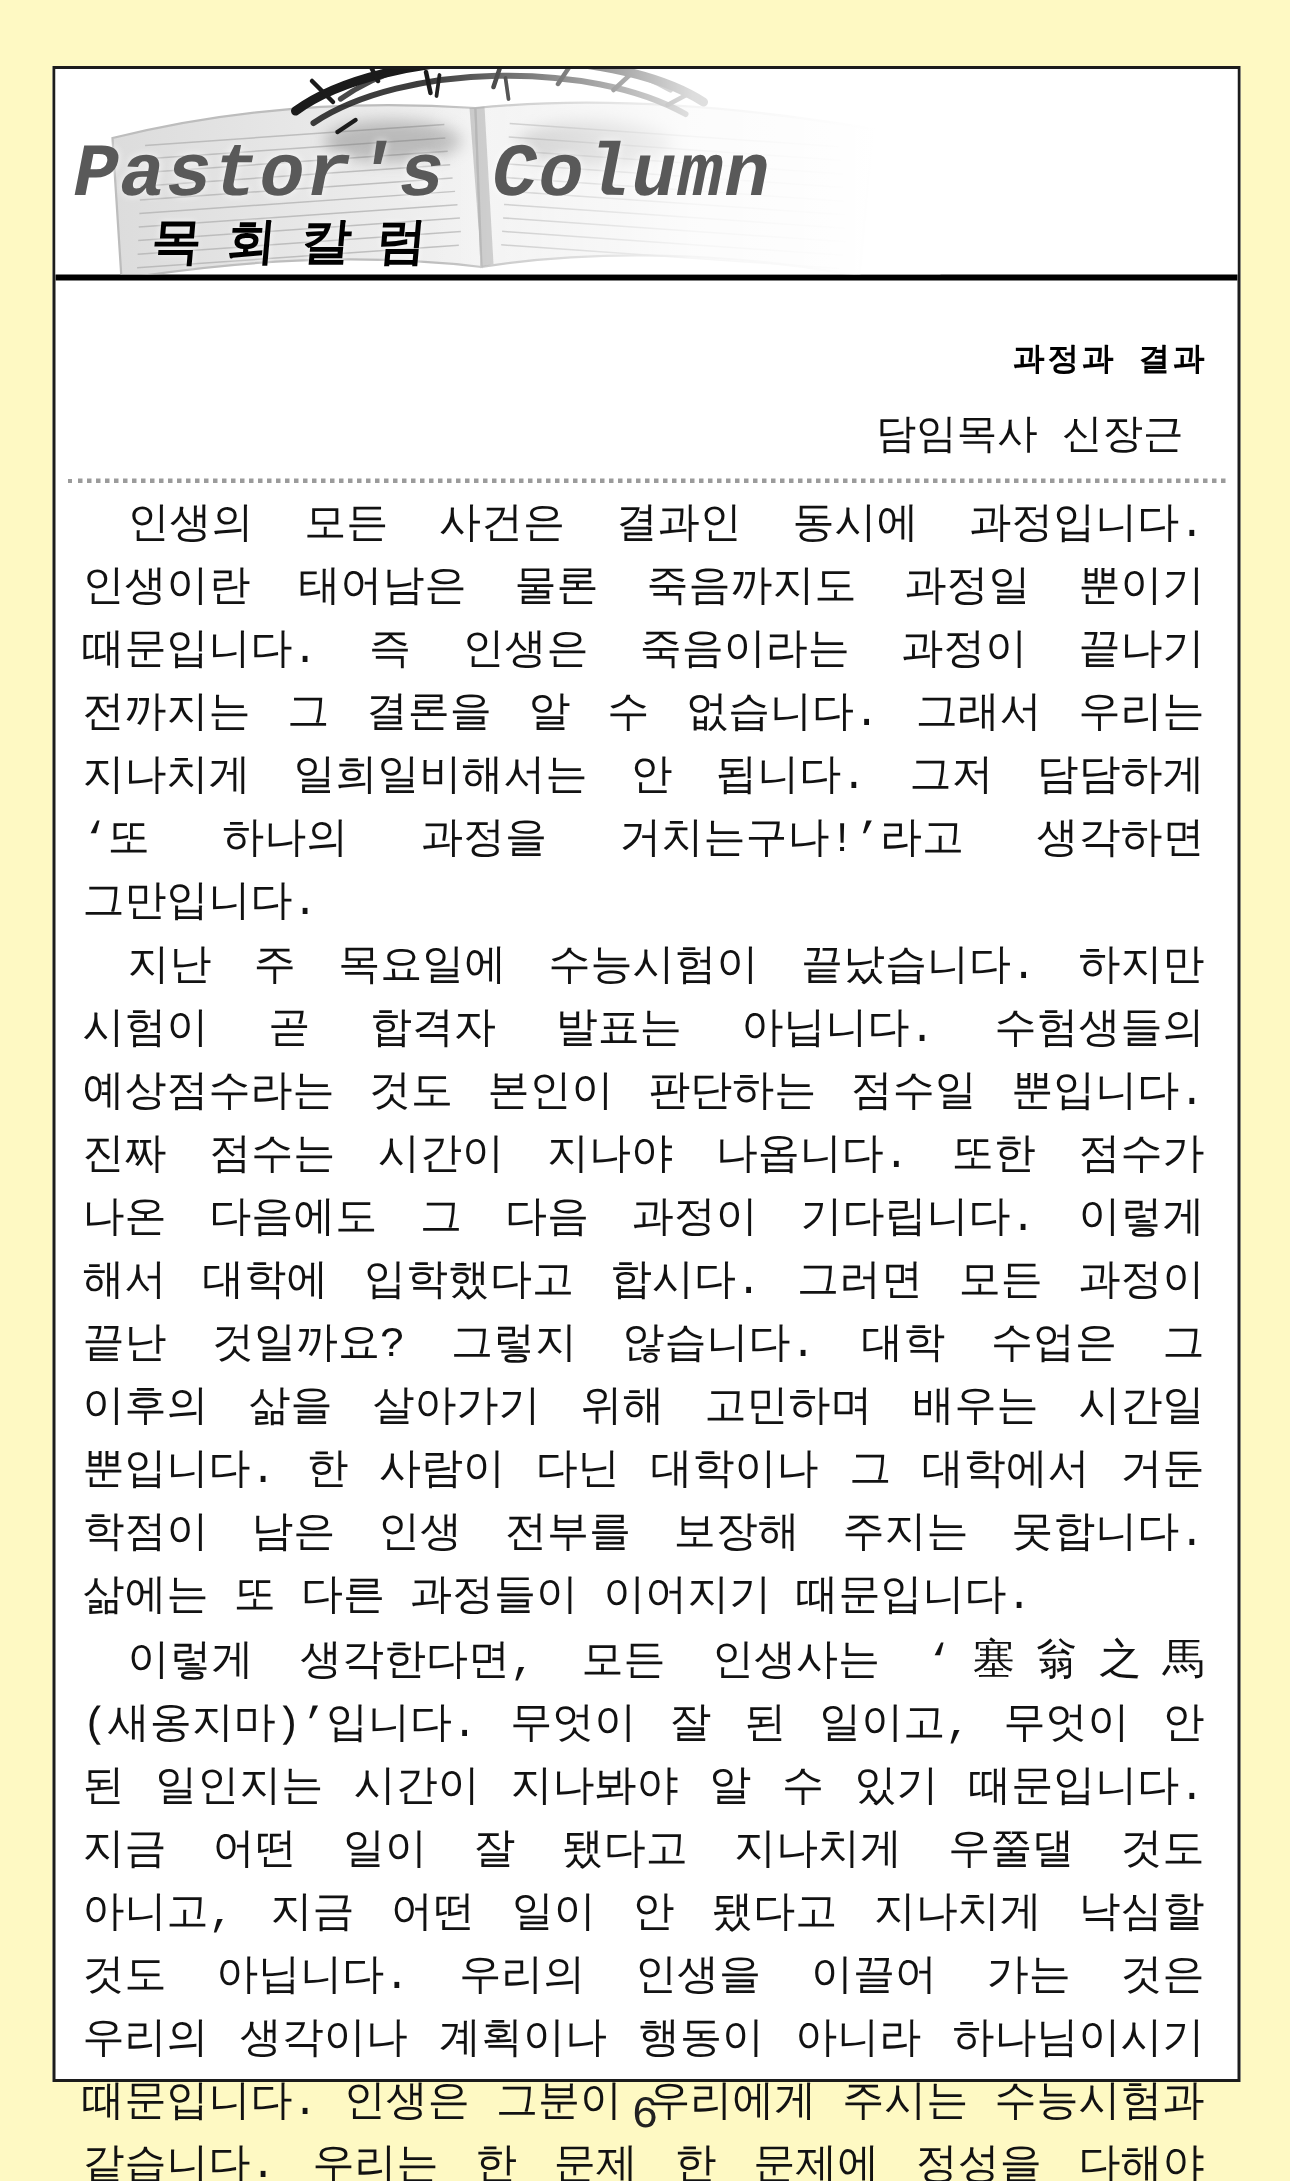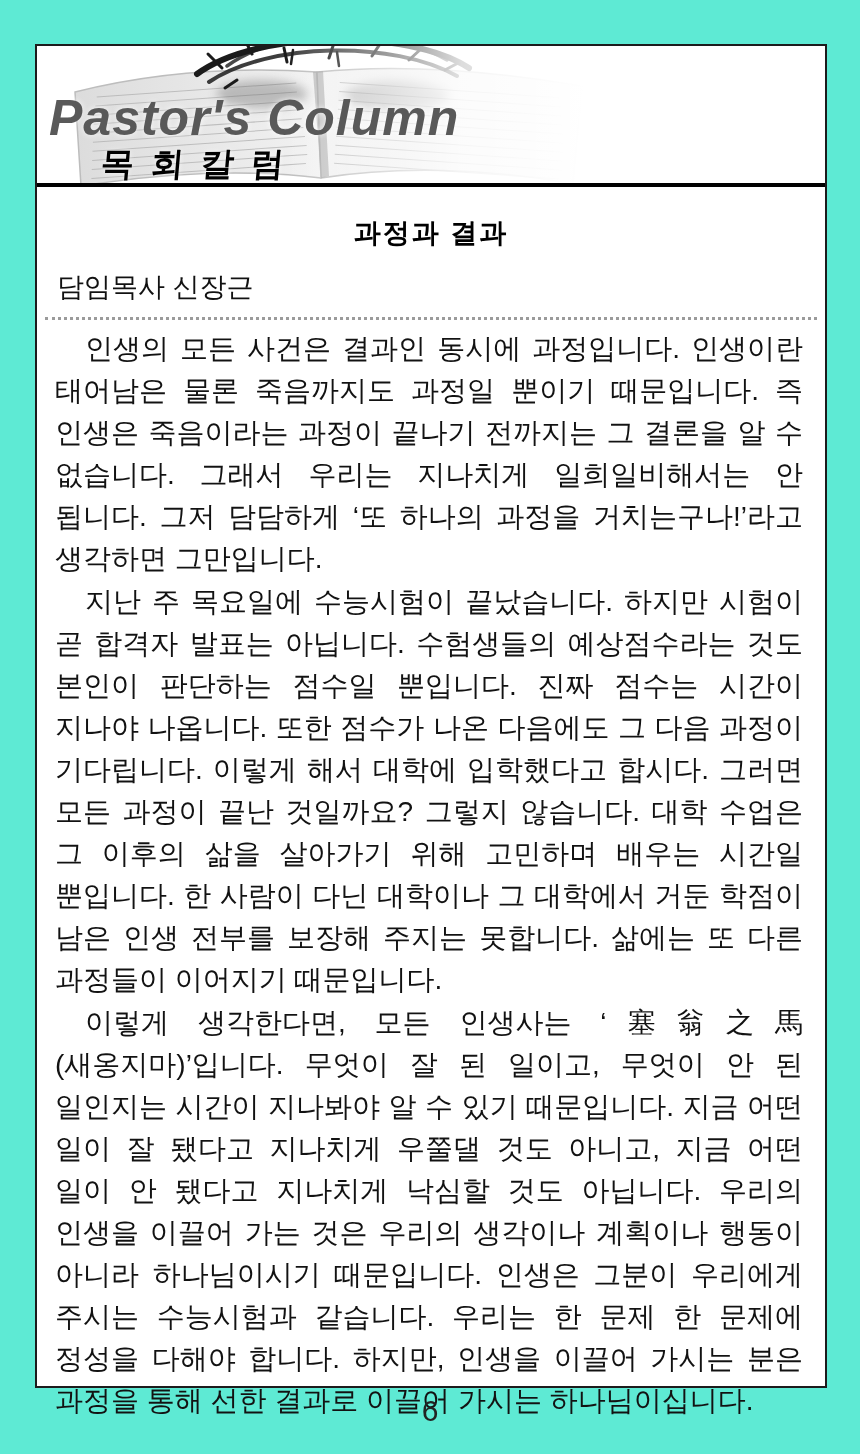--- a/index.html
+++ b/index.html
@@ -1,20 +1,20 @@
 <!DOCTYPE html>
 <html><head>
 <meta charset="utf-8">
 <style>
   html,body{margin:0;padding:0;background:#ffffff;}
   .page{
     position:relative;
     width:860px;height:1454px;
-    background:#5eead4;
-    font-family:Liberation Sans, sans-serif;
+    background:#fef9c3;
+    font-family:Liberation Mono, monospace;
     color:#111;
     overflow:hidden;
   }
   .frame{
     position:absolute;left:35px;top:44px;
     width:792px;height:1344px;
     border:2px solid #1c1c1c;
     box-sizing:border-box;
     background:#fff;
   }
@@ -45,25 +45,25 @@
     font-weight:bold;font-size:33px;line-height:36px;
     color:#000;
     letter-spacing:17px;
     transform:skewX(-5deg);
     text-shadow:0 0 5px rgba(255,255,255,.7);
   }
   
   .meta{padding:14px 20px 0 20px;}
   .date{font-size:27px;line-height:32px;color:#111;}
   .article-title{
-    text-align:center;font-size:27px;font-weight:bold;
-    margin-top:14px;letter-spacing:2px;color:#000;
+    text-align:right;font-size:21px;font-weight:bold;
+    margin-top:24px;letter-spacing:2px;color:#000;
   }
   .author{
-    text-align:left;font-size:27px;margin-top:18px;
+    text-align:right;font-size:27px;margin-top:18px;
     padding-right:16px;color:#111;
   }
   .dotted-divider{
     border-bottom:3px dotted #9b9b9b;
     margin:12px -12px 0 -12px;
     height:0;
   }
   
   .body{
     padding:8px 18px 0 18px;

